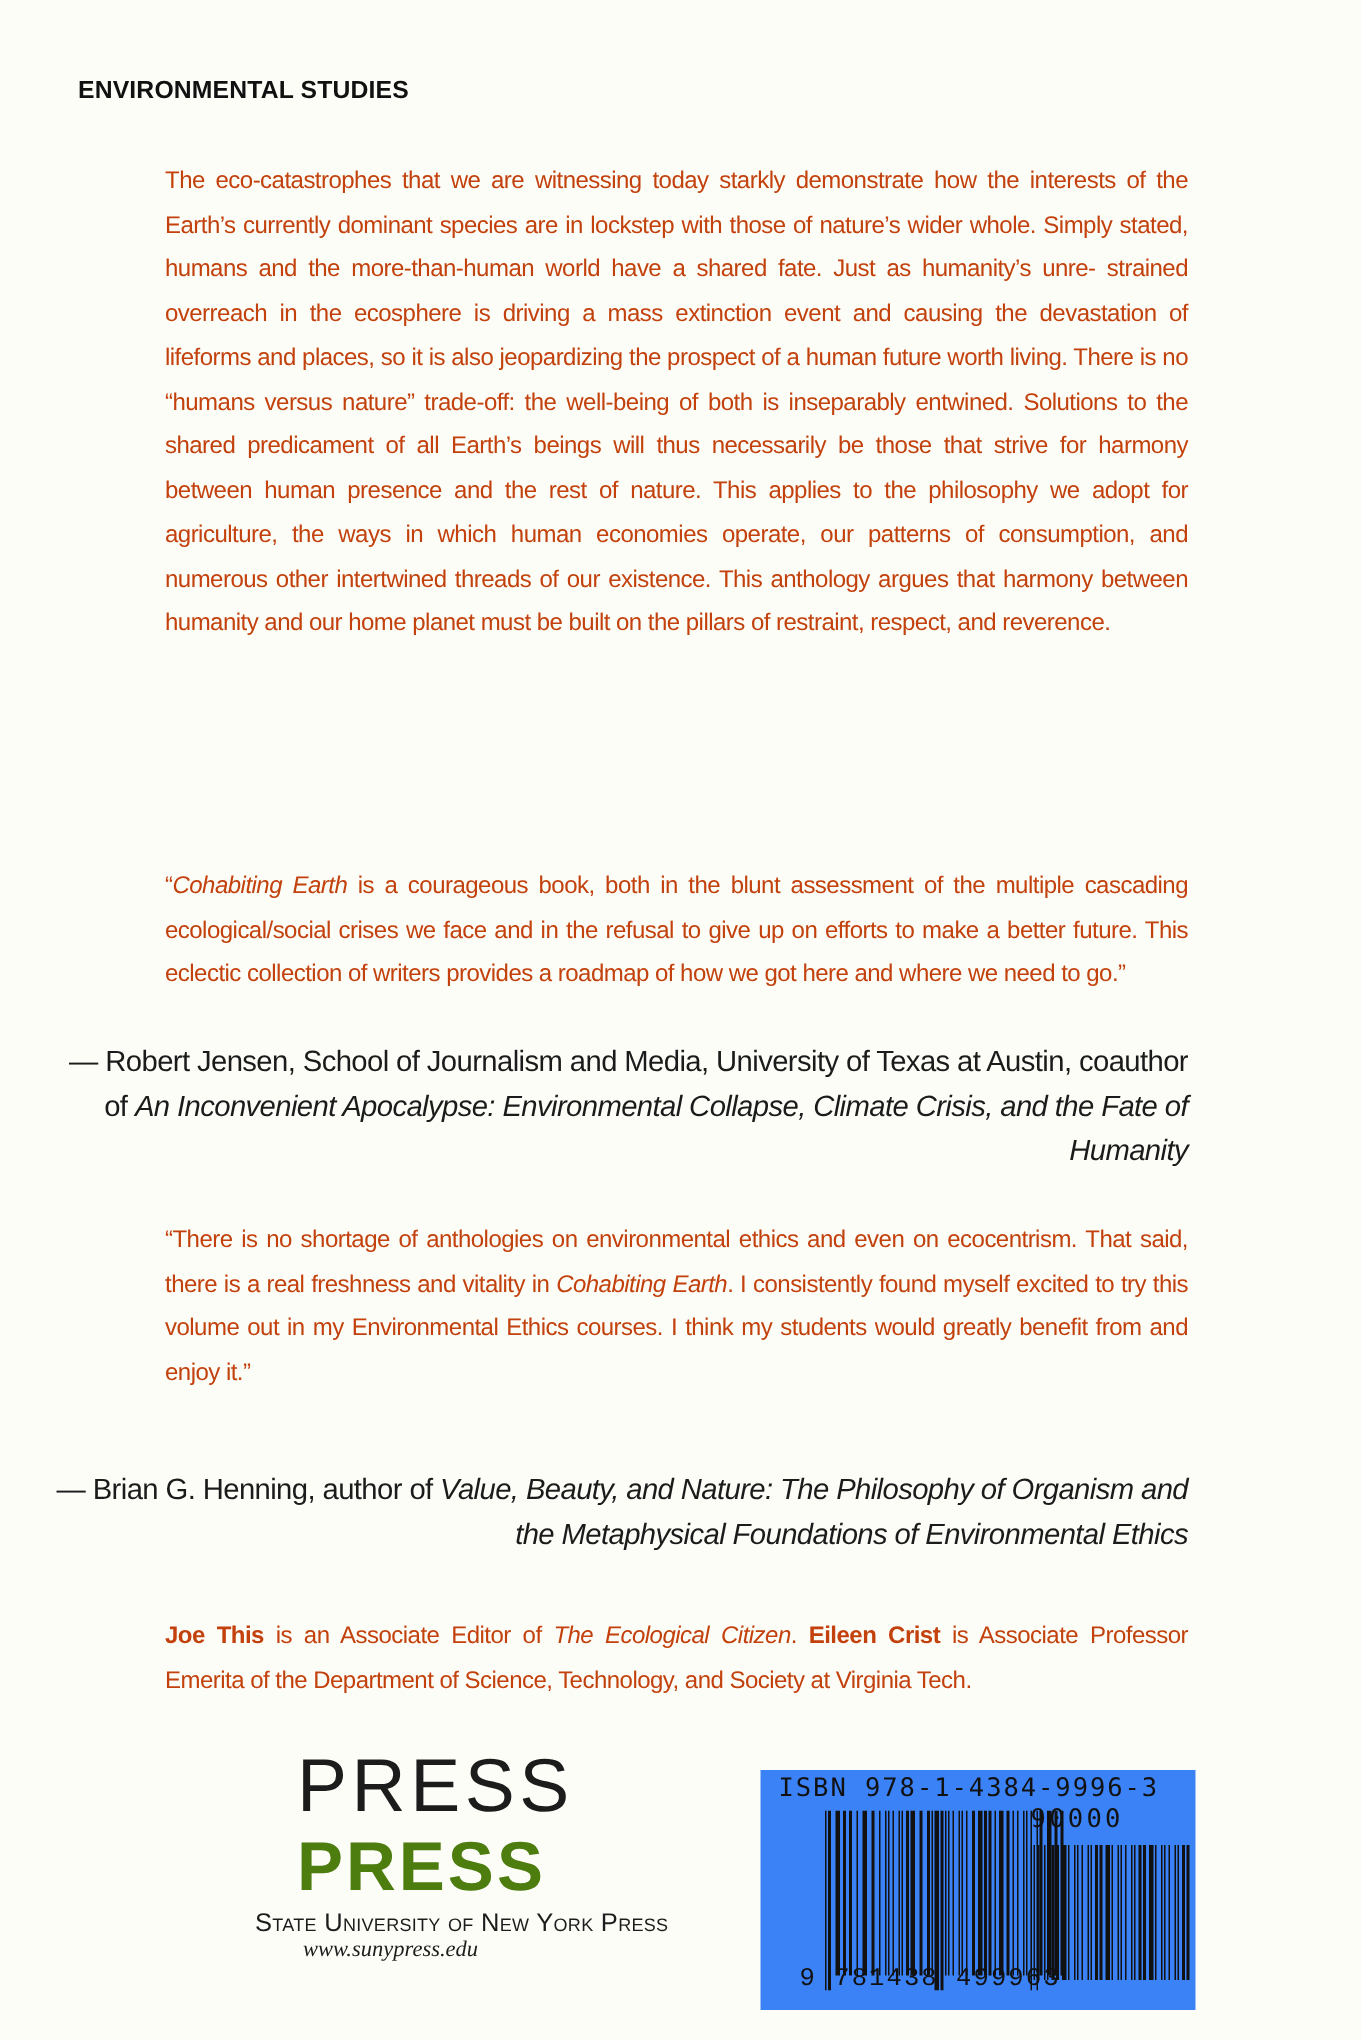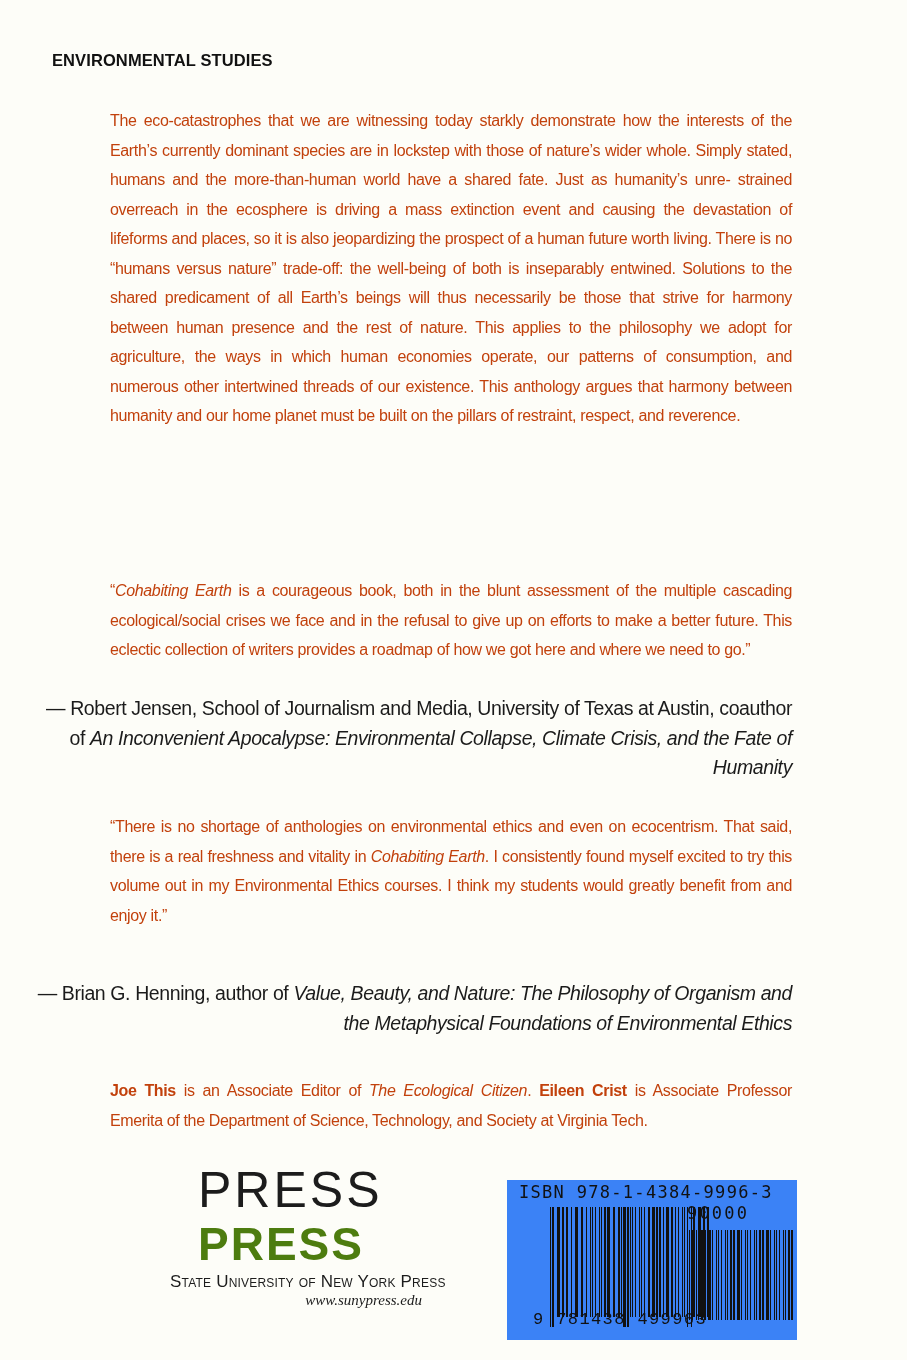--- a/index.html
+++ b/index.html
@@ -49,21 +49,21 @@
     position: absolute; left: 8px; top: 58px;
     font-family: "Liberation Sans", sans-serif; font-weight: bold;
     font-size: 46px; letter-spacing: 2px; color: #1aa58e; line-height: 52px;
   }
   .logo-name {
     position: absolute; left: -20px; top: 112px; width: 280px;
     font-family: Liberation Sans, sans-serif; font-variant: small-caps;
     font-size: 17px; color: #1c1c1c; white-space: nowrap; letter-spacing: 0.2px;
   }
   .logo-url {
-    position: absolute; left: 12px; top: 132px; width: 220px; text-align: right;
+    position: absolute; left: 12px; top: 132px; width: 220px; text-align: left;
     font-family: "Liberation Serif", serif; font-style: italic;
     font-size: 15px; color: #1c1c1c;
   }
 
   .barcode-box {
     position: absolute; left: 507px; top: 1180px; width: 290px; height: 160px;
     background: #3b82f6;
   }
   .isbn-label {
     position: absolute; left: 12px; top: 2px;

